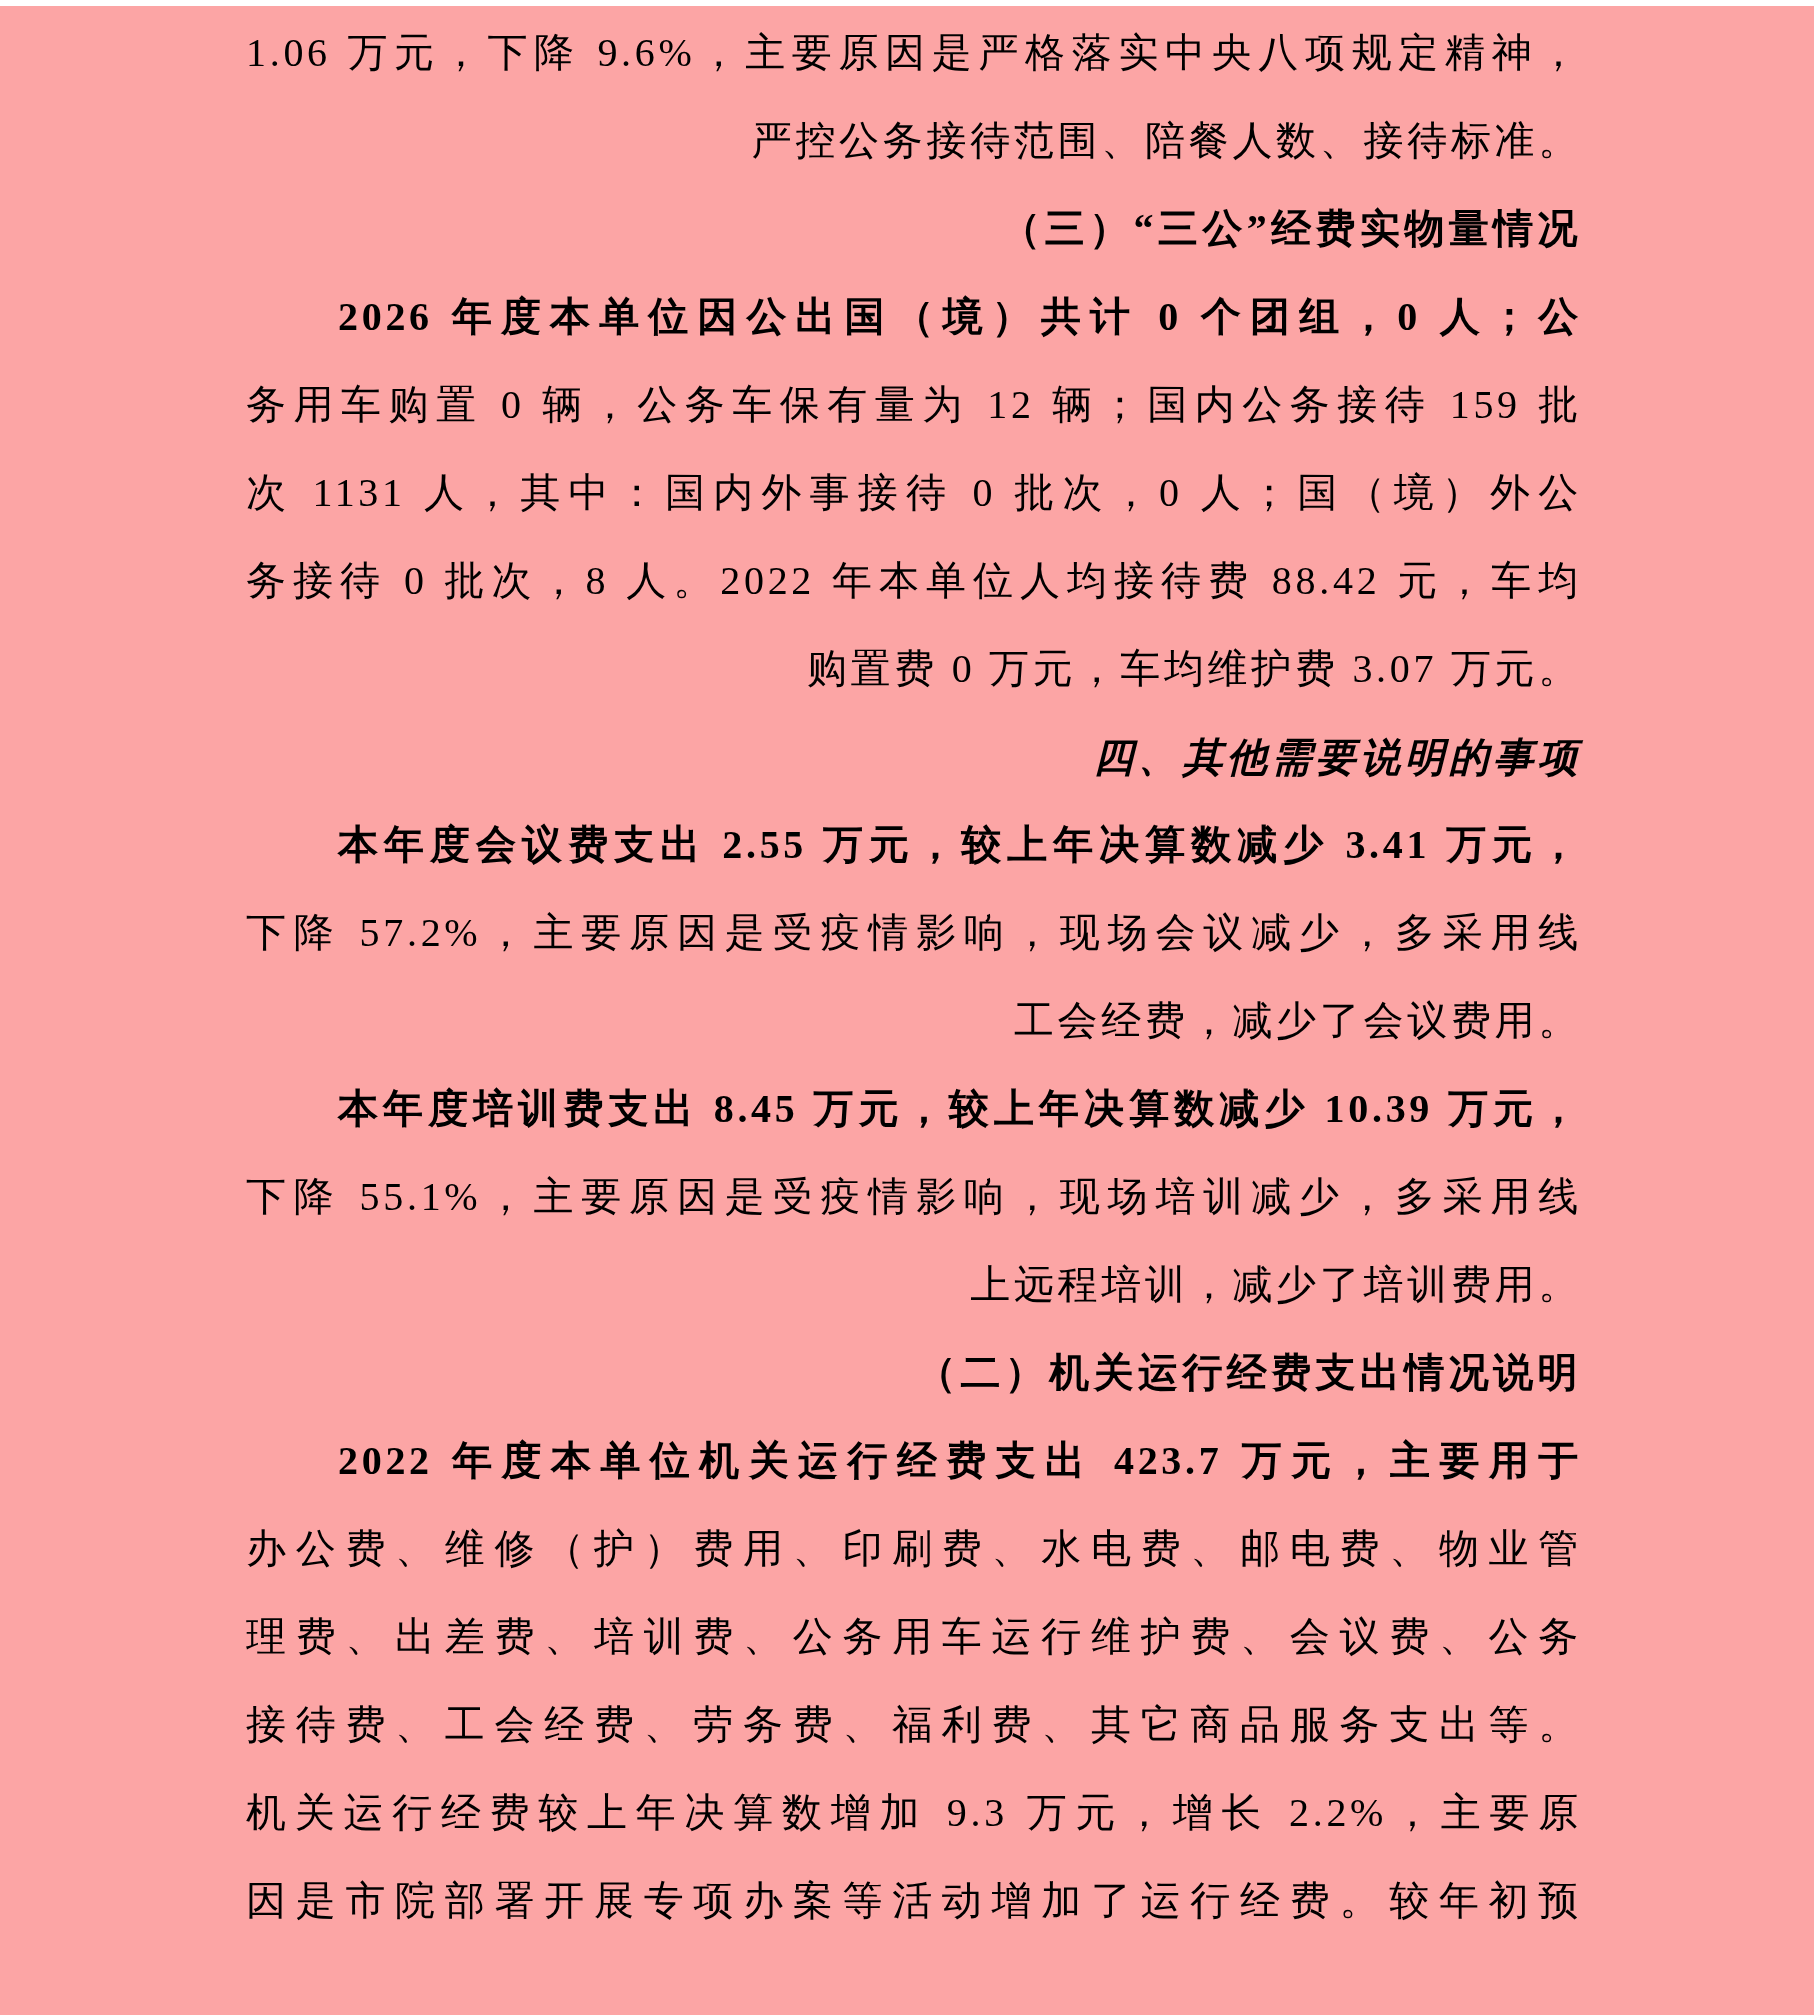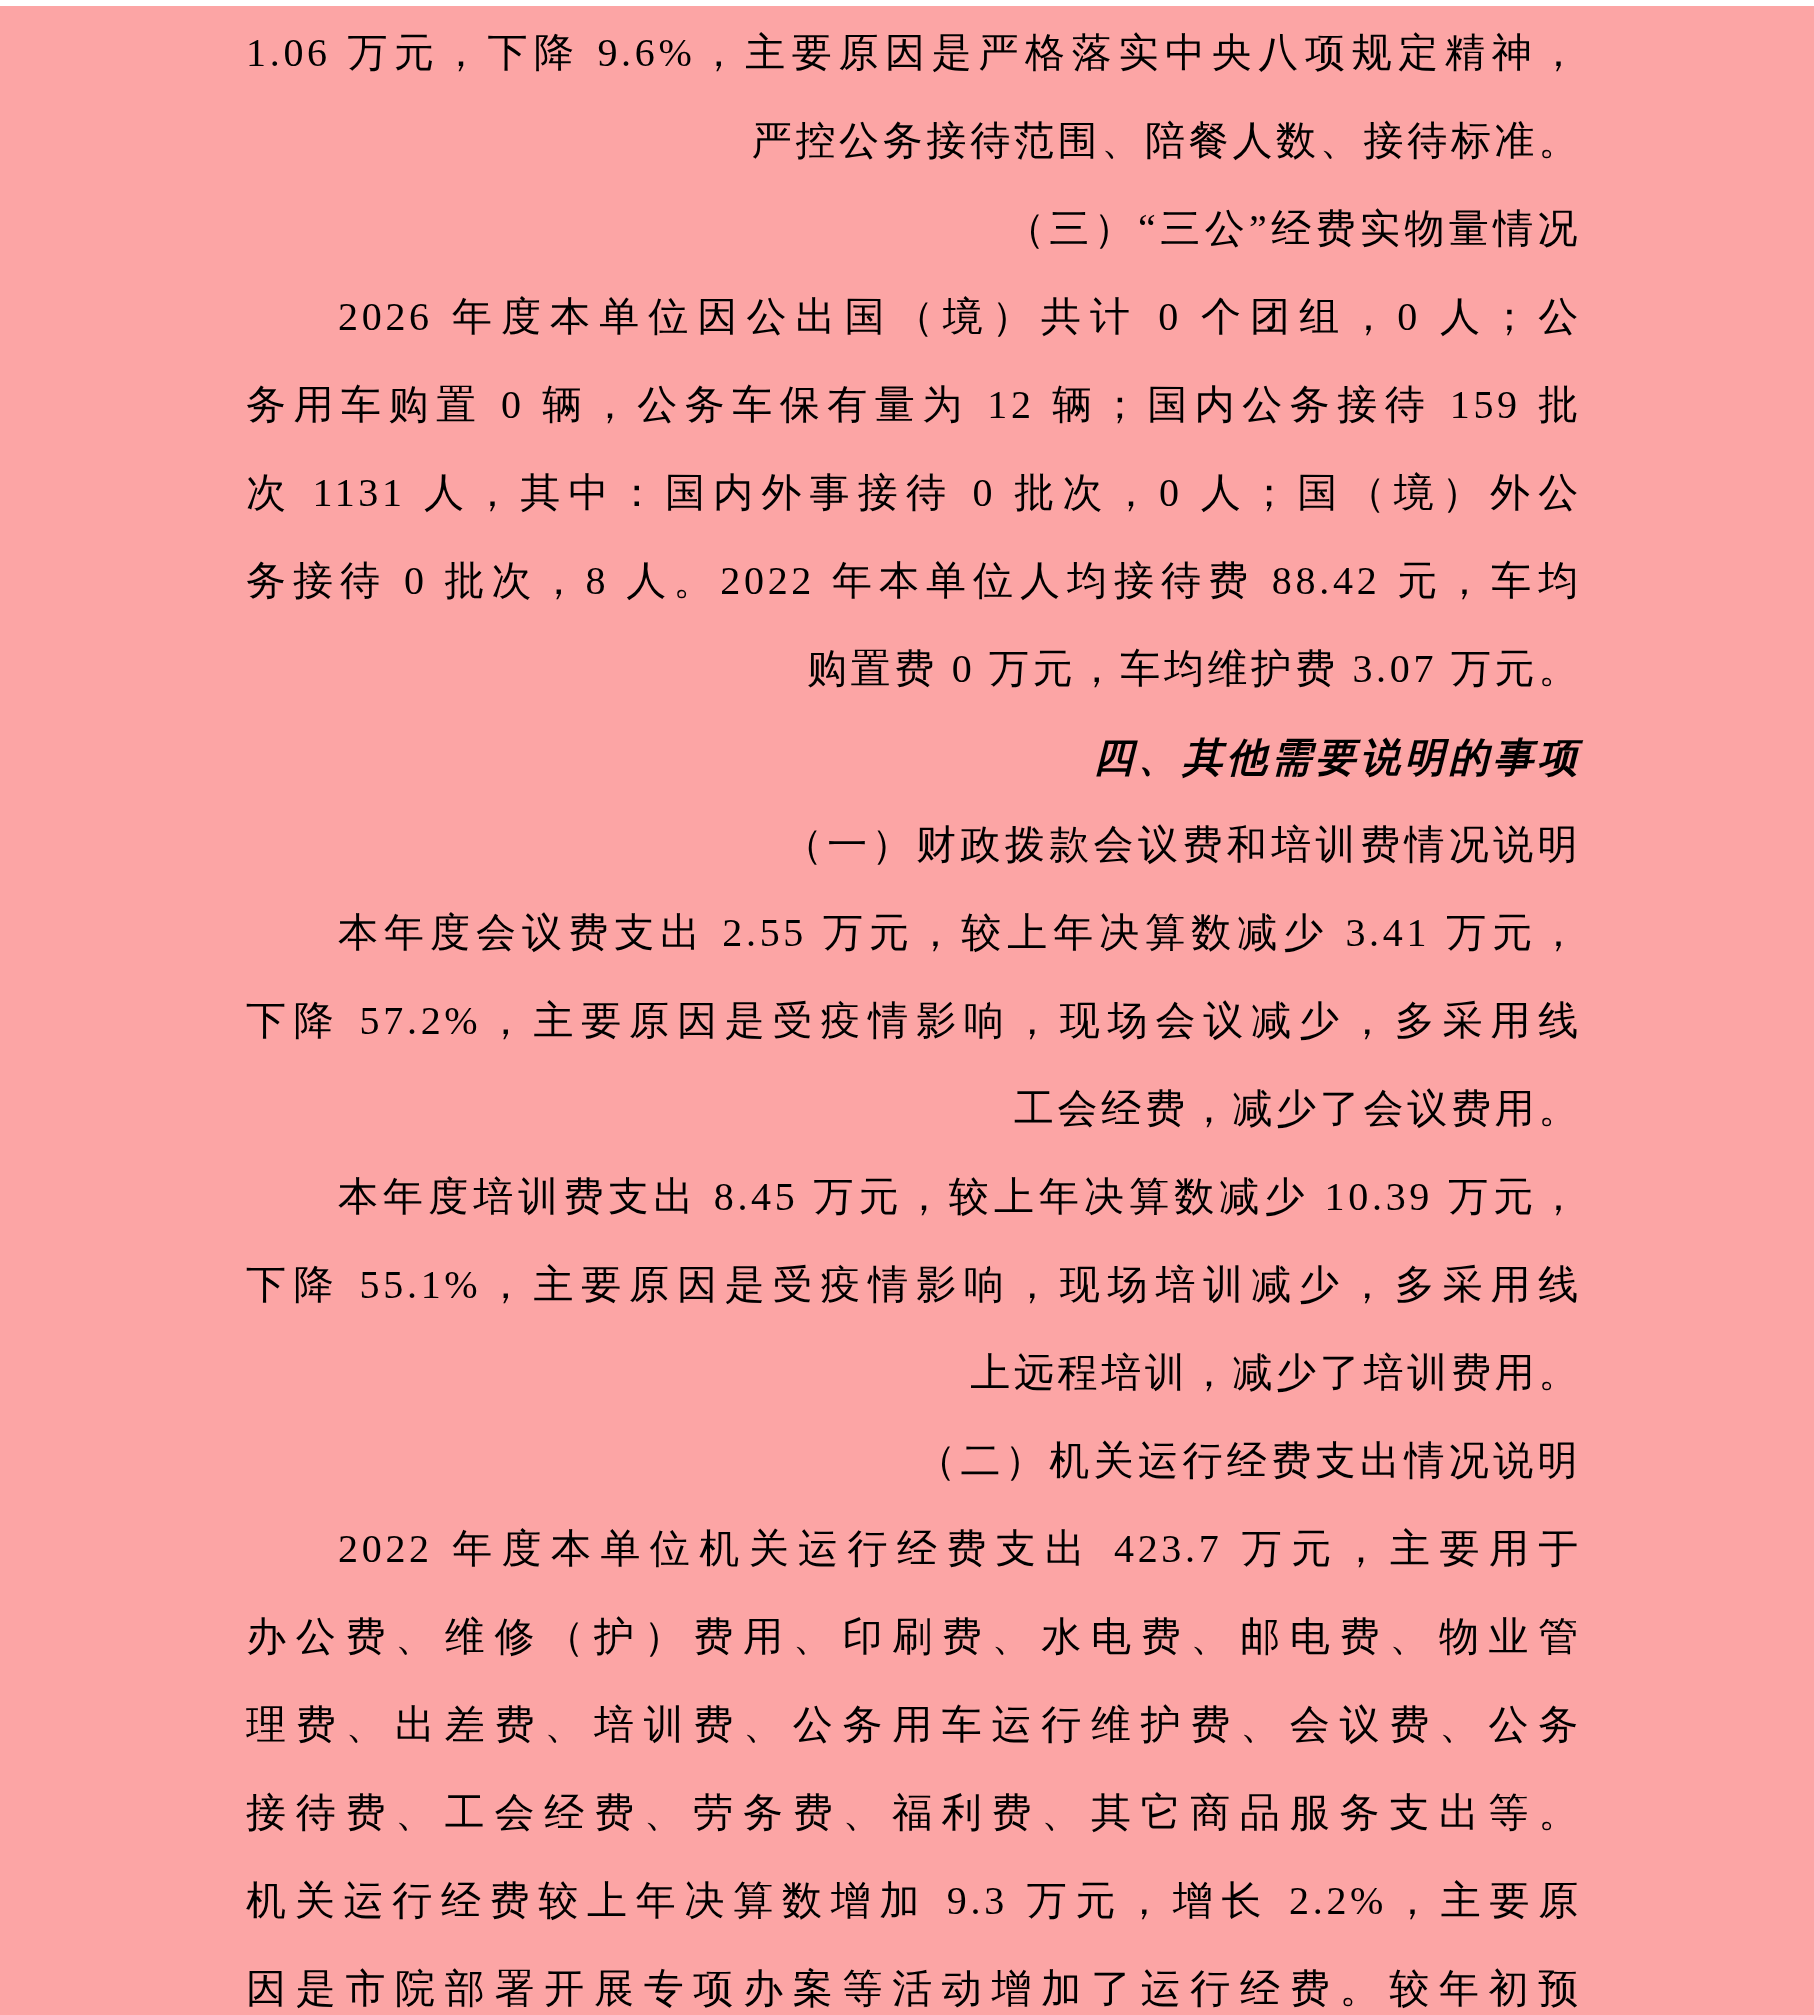--- a/index.html
+++ b/index.html
@@ -28,20 +28,21 @@
     white-space: normal;
   }
   
   .j {
     text-align: justify;
     text-align-last: justify;
   }
   
   .ind {
     text-indent: 92px;
+    font-weight: bold;
   }
   
   .hei {
     font-family: "Liberation Sans", "DejaVu Sans", sans-serif;
     font-weight: bold;
     letter-spacing: 4.4px;
     font-style: italic;
   }
   
   .kai {
@@ -54,21 +55,20 @@
 <div class="page">
   <div class="ln j">1.06 万元，下降 9.6%，主要原因是严格落实中央八项规定精神，</div>
   <div class="ln">严控公务接待范围、陪餐人数、接待标准。</div>
   <div class="ln kai ind">（三）“三公”经费实物量情况</div>
   <div class="ln j ind">2026 年度本单位因公出国（境）共计 0 个团组，0 人；公</div>
   <div class="ln j">务用车购置 0 辆，公务车保有量为 12 辆；国内公务接待 159 批</div>
   <div class="ln j">次 1131 人，其中：国内外事接待 0 批次，0 人；国（境）外公</div>
   <div class="ln j">务接待 0 批次，8 人。2022 年本单位人均接待费 88.42 元，车均</div>
   <div class="ln">购置费 0 万元，车均维护费 3.07 万元。</div>
   <div class="ln hei ind">四、其他需要说明的事项</div>
-  <div class="ln kai ind">（一）财政拨款会议费和培训费情况说明</div>
   <div class="ln j ind">本年度会议费支出 2.55 万元，较上年决算数减少 3.41 万元，</div>
   <div class="ln j">下降 57.2%，主要原因是受疫情影响，现场会议减少，多采用线</div>
   <div class="ln">工会经费，减少了会议费用。</div>
   <div class="ln j ind">本年度培训费支出 8.45 万元，较上年决算数减少 10.39 万元，</div>
   <div class="ln j">下降 55.1%，主要原因是受疫情影响，现场培训减少，多采用线</div>
   <div class="ln">上远程培训，减少了培训费用。</div>
   <div class="ln kai ind">（二）机关运行经费支出情况说明</div>
   <div class="ln j ind">2022 年度本单位机关运行经费支出 423.7 万元，主要用于</div>
   <div class="ln j">办公费、维修（护）费用、印刷费、水电费、邮电费、物业管</div>
   <div class="ln j">理费、出差费、培训费、公务用车运行维护费、会议费、公务</div>

